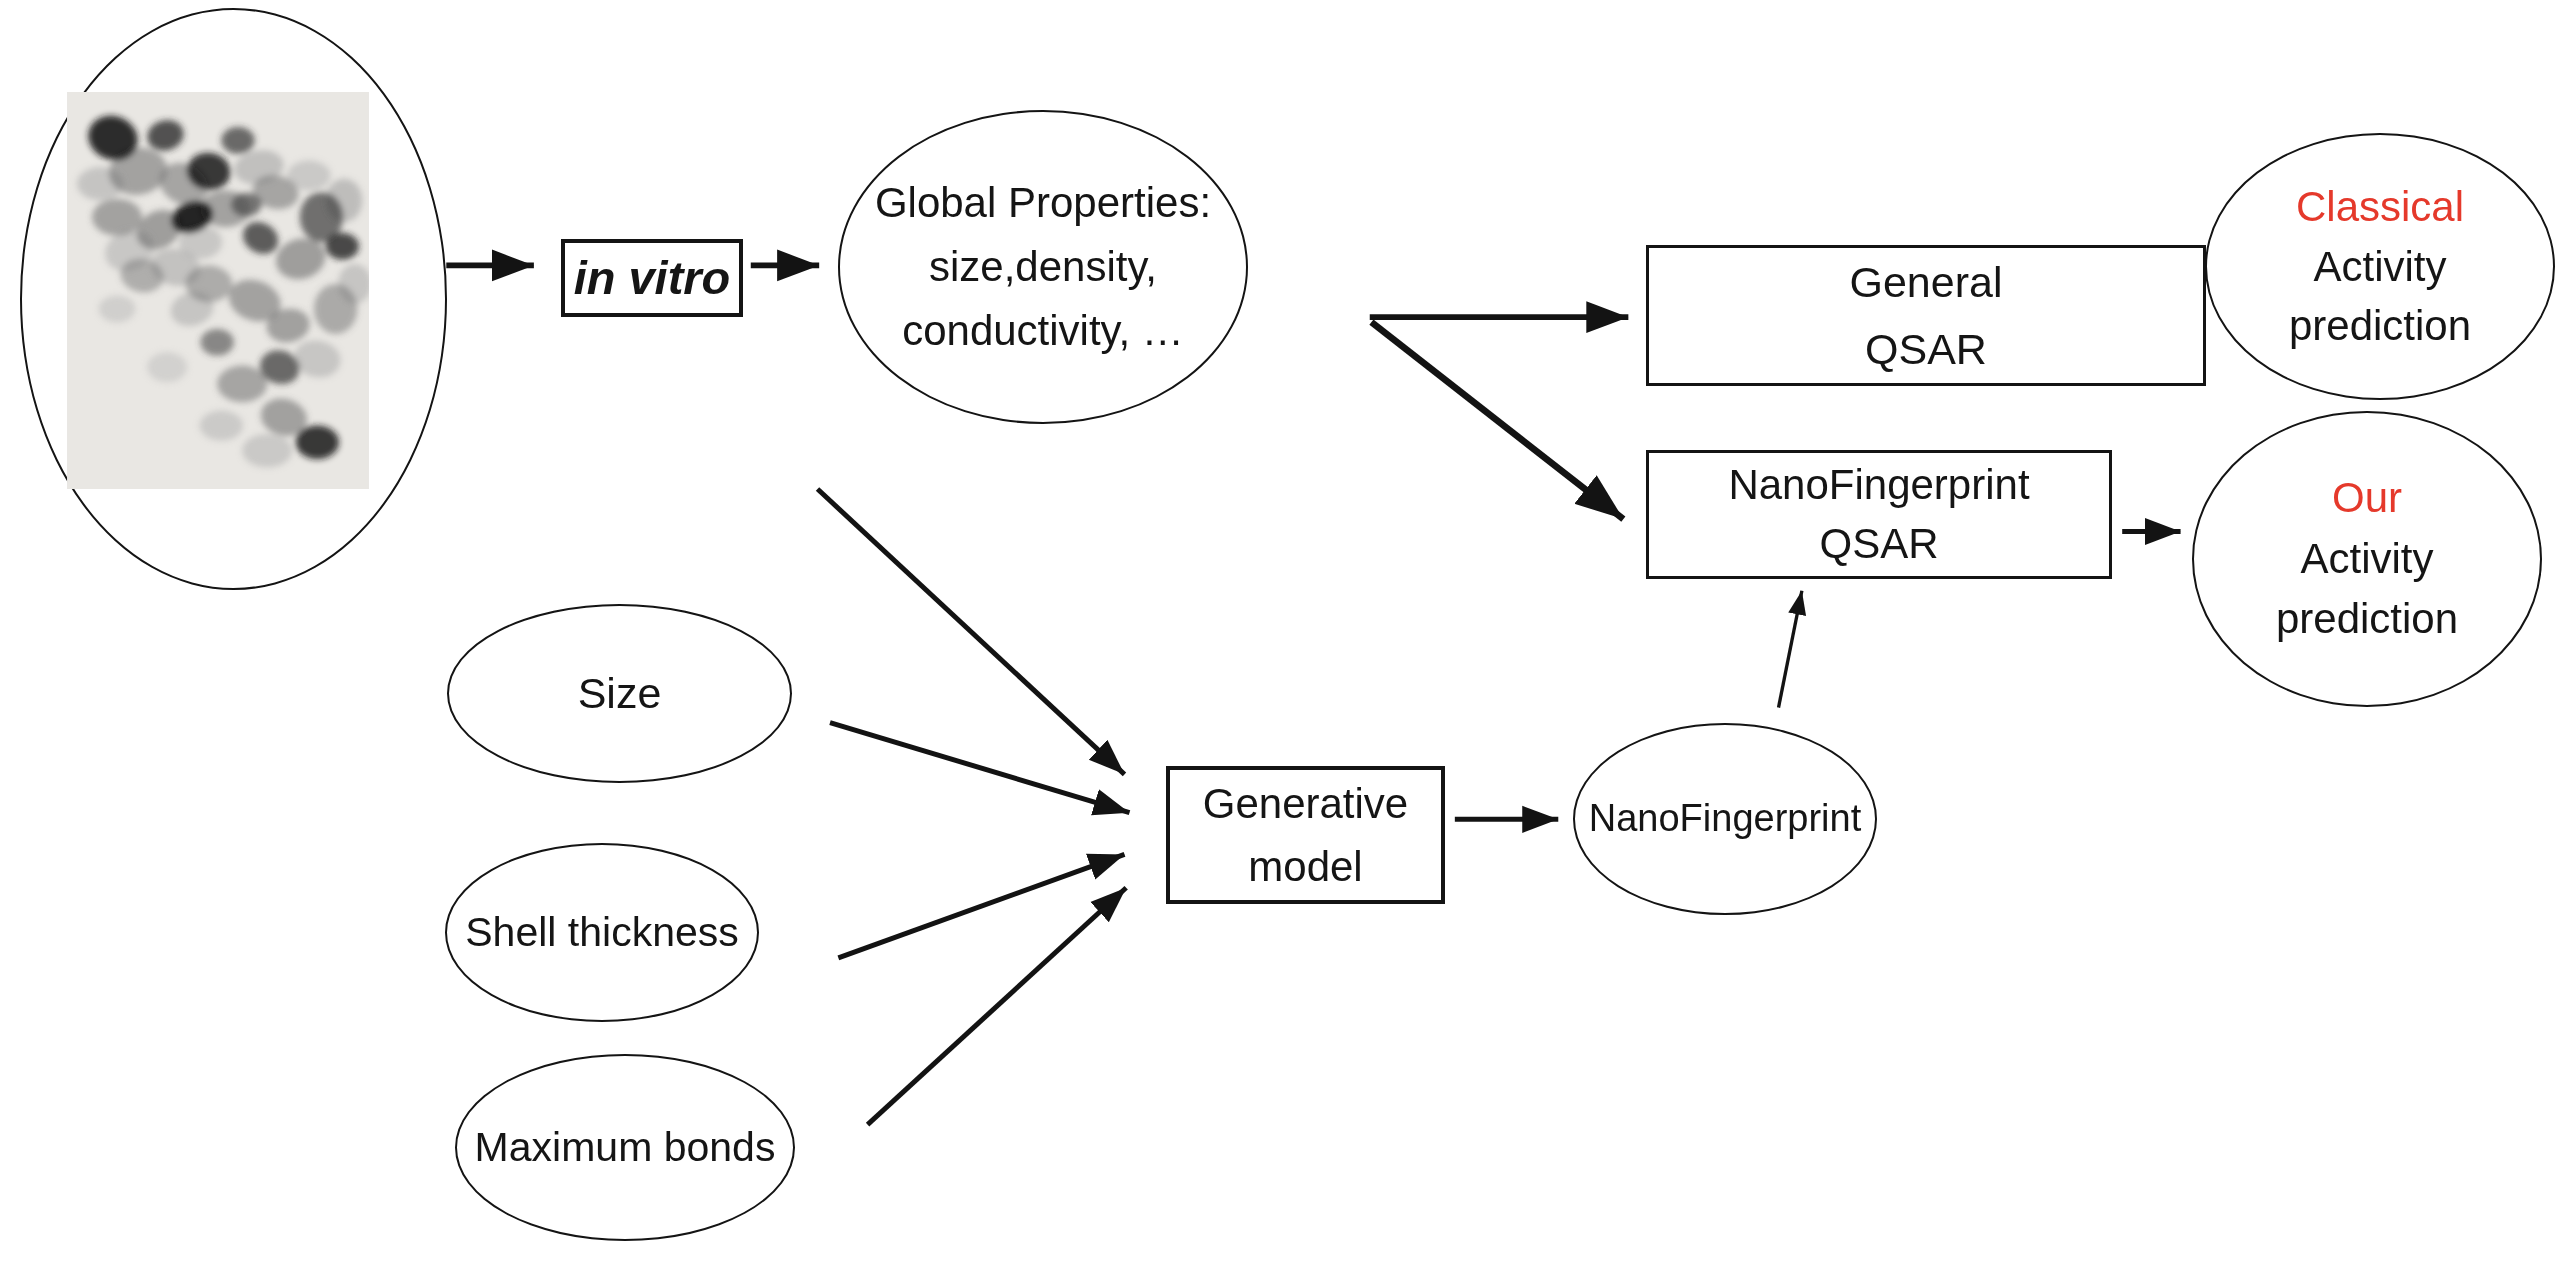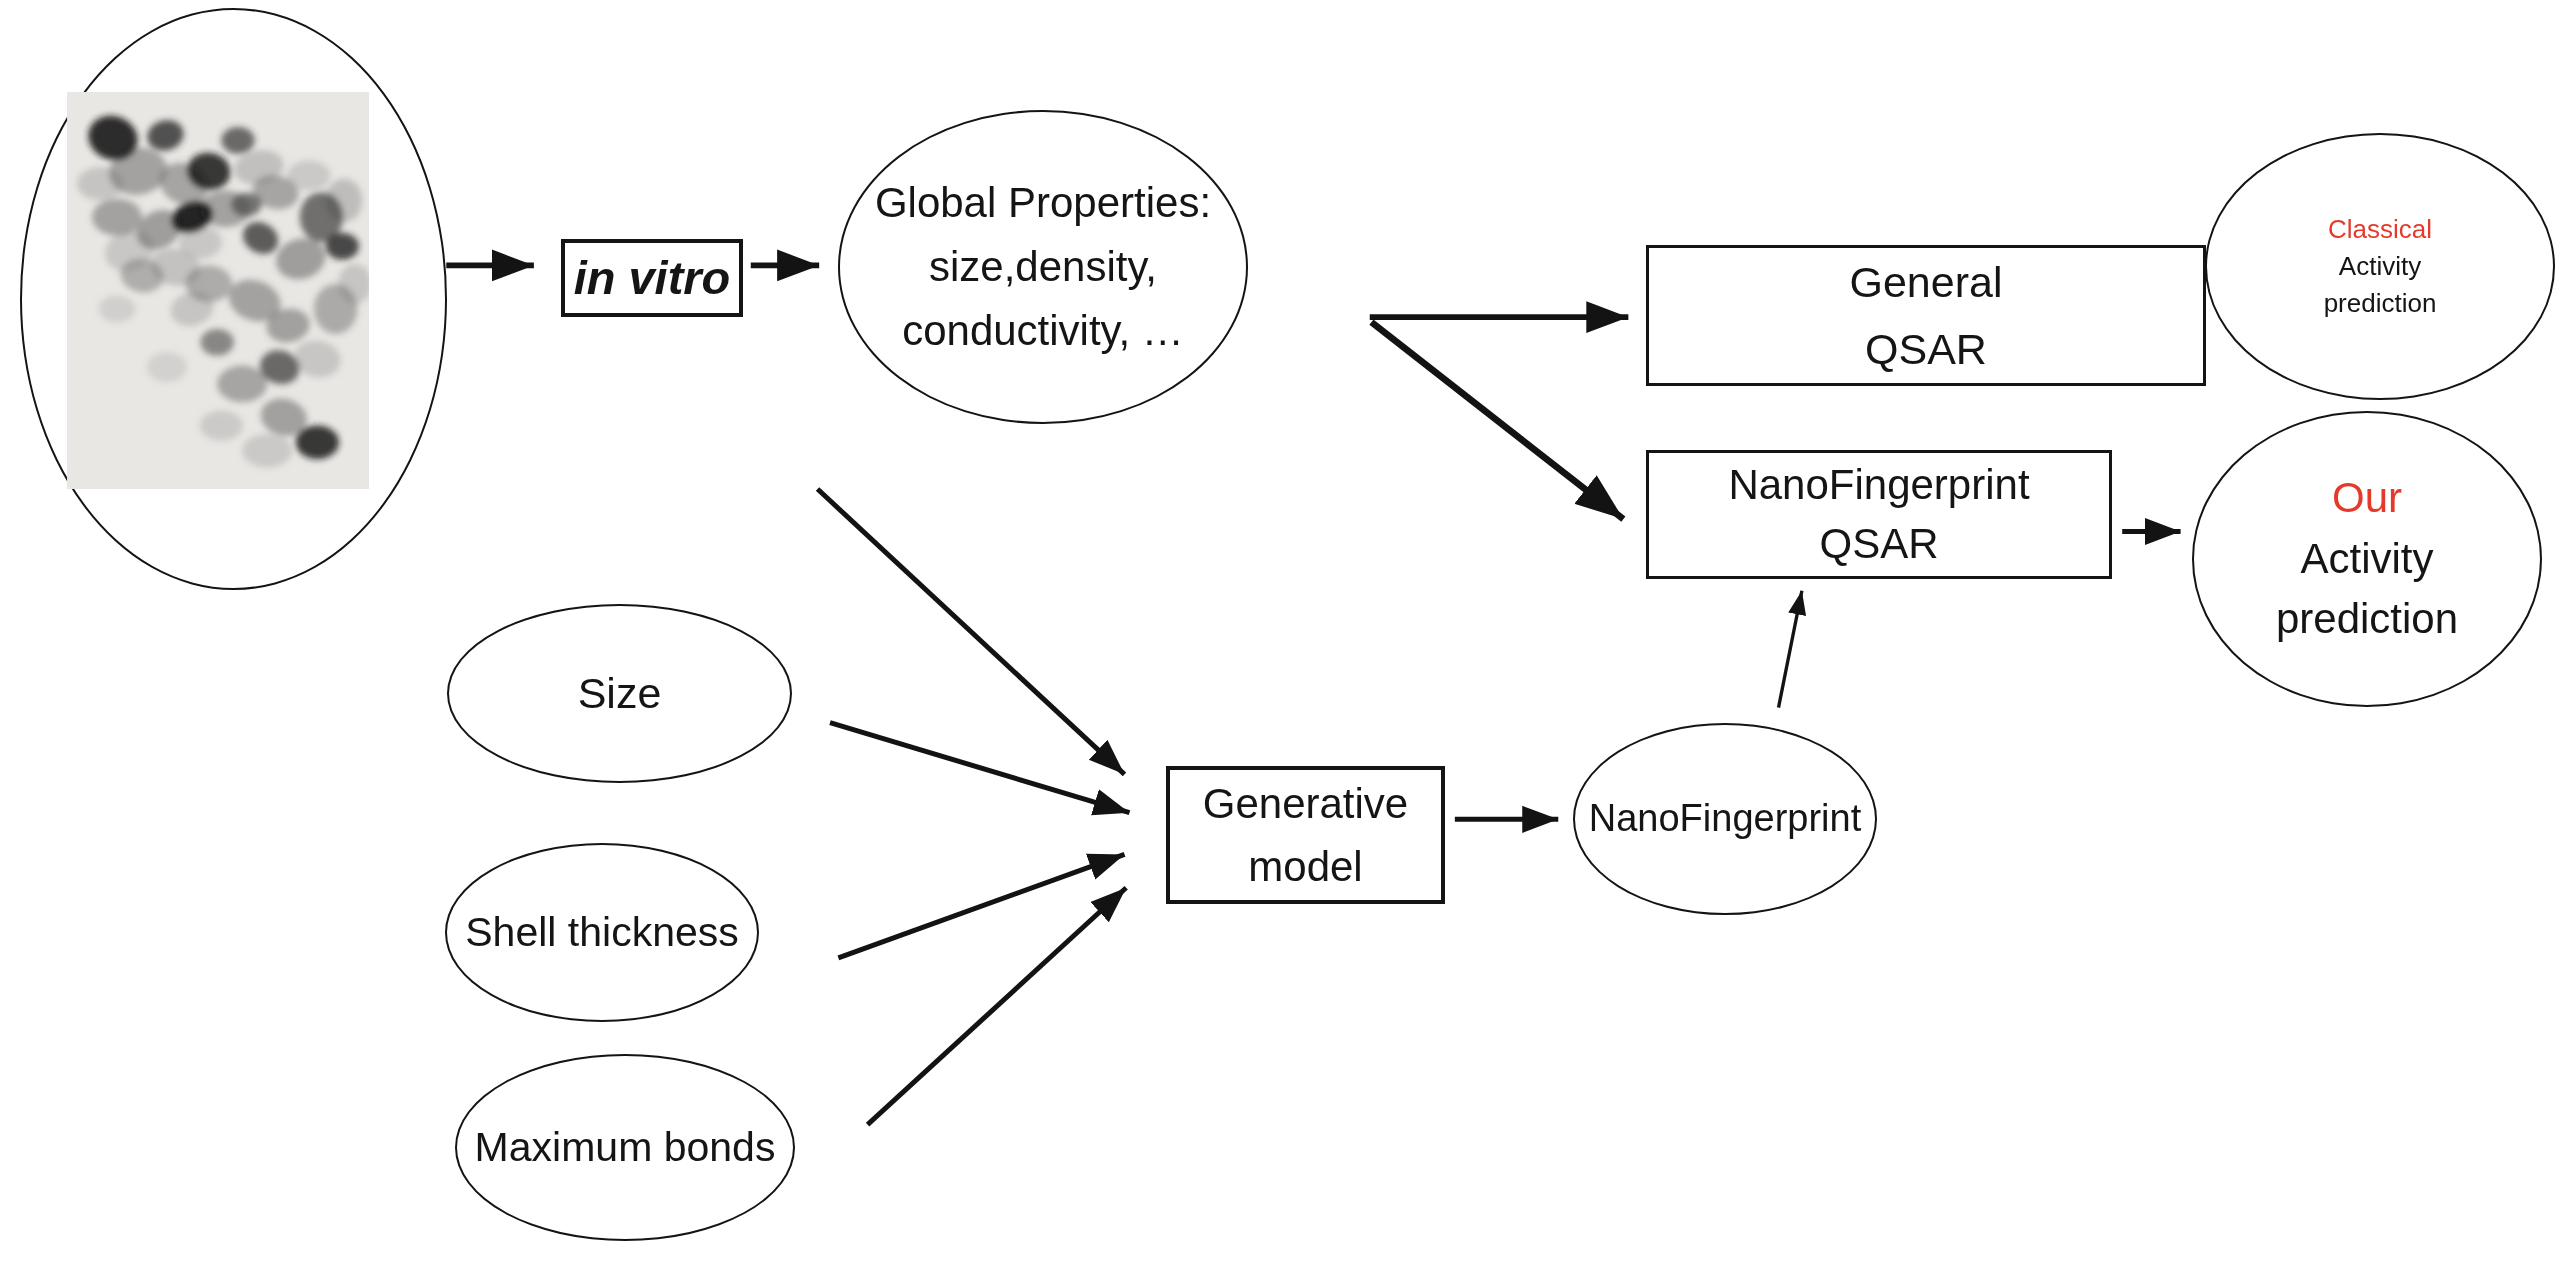--- a/index.html
+++ b/index.html
@@ -133,21 +133,21 @@
   <div class="node rect" style="left:1646px;top:245px;width:560px;height:141px;line-height:1.55;">
     <div>General</div>
     <div>QSAR</div>
   </div>
 
   <div class="node rect" style="left:1646px;top:450px;width:466px;height:129px;line-height:1.4;font-size:42px;">
     <div>NanoFingerprint</div>
     <div>QSAR</div>
   </div>
 
-  <div class="node ellipse" style="left:2205px;top:133px;width:350px;height:267px;font-size:26px;line-height:1.42;">
+  <div class="node ellipse" style="left:2205px;top:133px;width:350px;height:267px;font-size:42px;line-height:1.42;">
     <div class="red">Classical</div>
     <div>Activity</div>
     <div>prediction</div>
   </div>
 
   <div class="node ellipse" style="left:2192px;top:411px;width:350px;height:296px;font-size:42px;line-height:1.45;align-items:center;">
     <div class="red">Our</div>
     <div>Activity</div>
     <div>prediction</div>
   </div>

